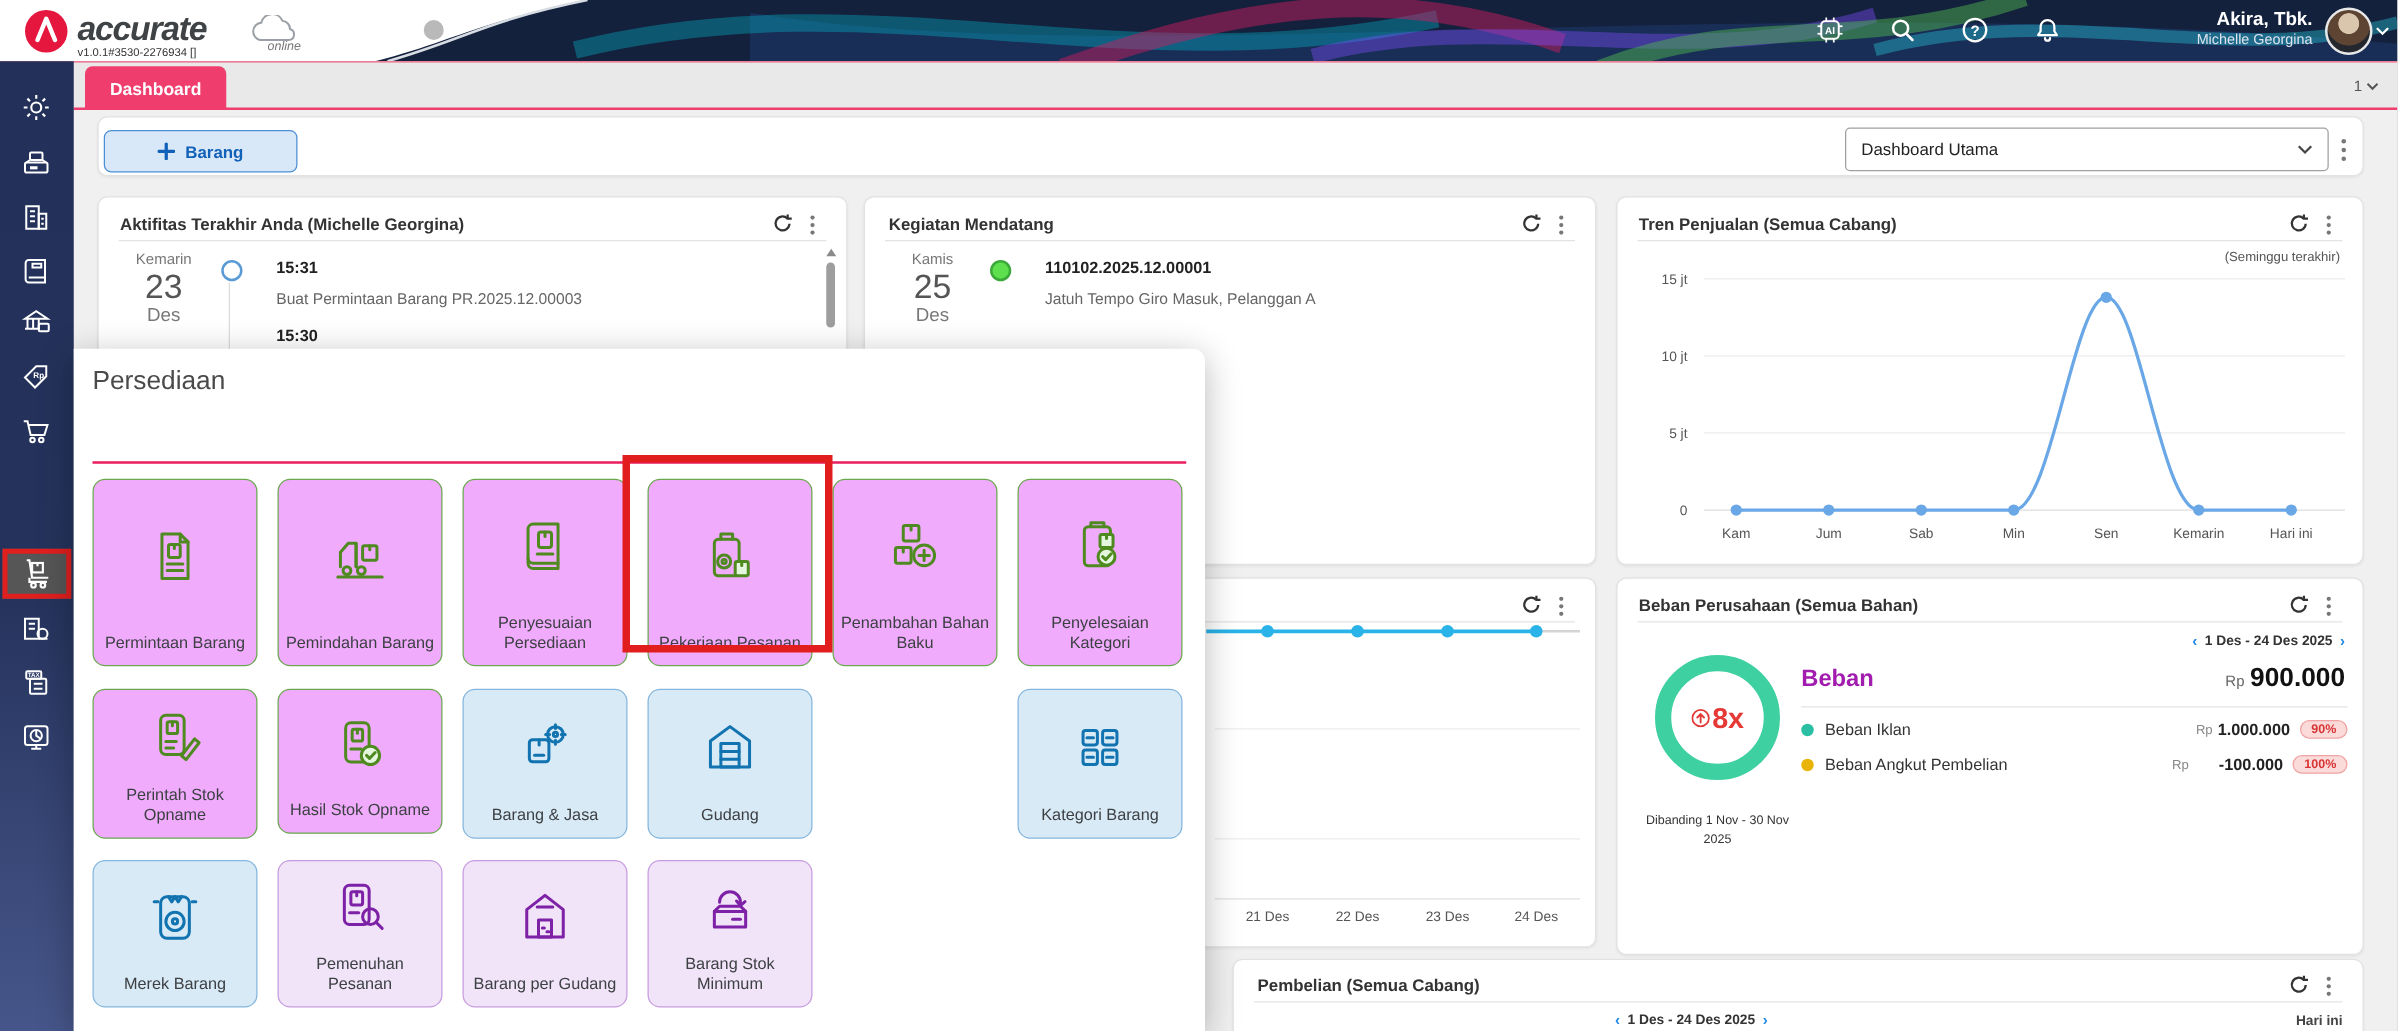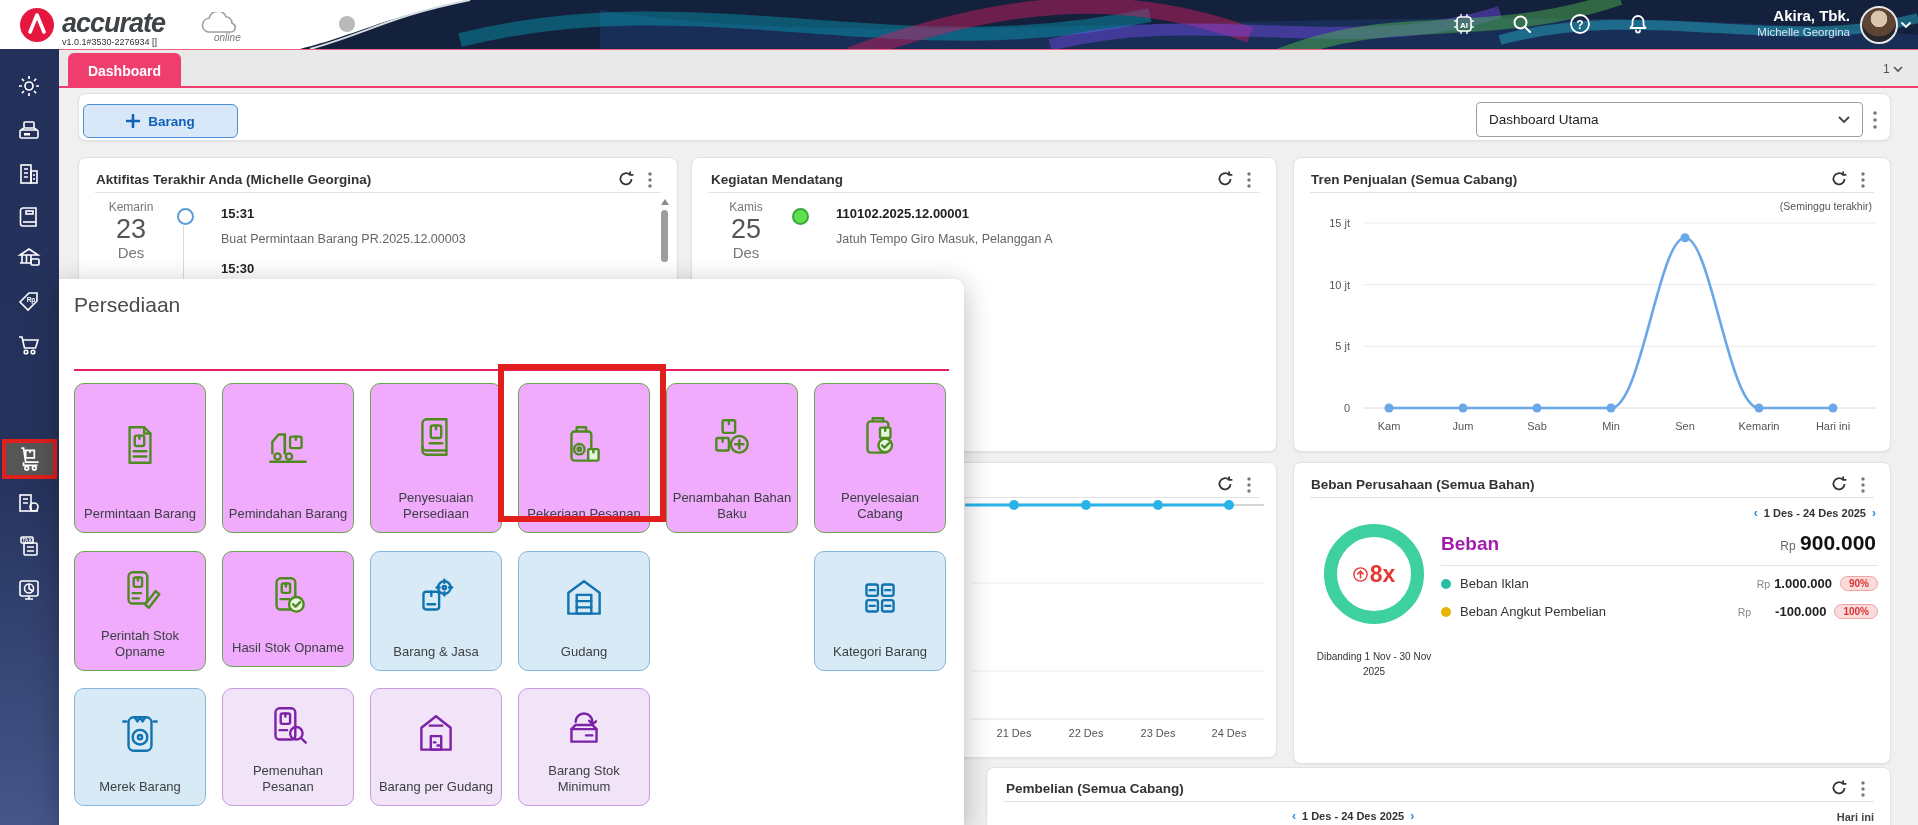--- a/index.html
+++ b/index.html
@@ -501,21 +501,21 @@
     </div>
     <div class="abs tile green" style="left:755px;top:104px;height:150px;">
       <svg class="ticon" viewBox="0 0 46 46" fill="none" stroke="currentColor" stroke-width="2.3" stroke-linecap="round" stroke-linejoin="round">
         <rect x="11" y="8" width="20" height="30" rx="3"></rect>
           <path d="M16 8 v-3 h10 v3"></path>
           <rect x="23" y="14" width="10" height="10" rx="1.5" fill="#e5f6df"></rect>
           <path d="M28 14 v3"></path>
           <circle cx="28" cy="31" r="6.5" fill="#e5f6df"></circle>
           <path d="M25 31 l2.3 2.3 l4.3 -4.5"></path>
         </svg>
-      <div class="tlabel">Penyelesaian Cabang</div>
+      <div class="tlabel">Penyelesaian Kategori</div>
     </div>
 
     <div class="abs red-box" style="left:439px;top:85px;width:168px;height:158px;"></div>
 
     <div class="abs tile green" style="left:15px;top:272px;height:120px;">
       <svg class="ticon" viewBox="0 0 46 46" fill="none" stroke="currentColor" stroke-width="2.3" stroke-linecap="round" stroke-linejoin="round">
         <rect x="12" y="6" width="18" height="30" rx="4"></rect>
           <rect x="17" y="11" width="8" height="9" rx="1.5"></rect>
           <path d="M21 11 v3"></path>
           <path d="M16 26 h8 M16 31 h6"></path>

